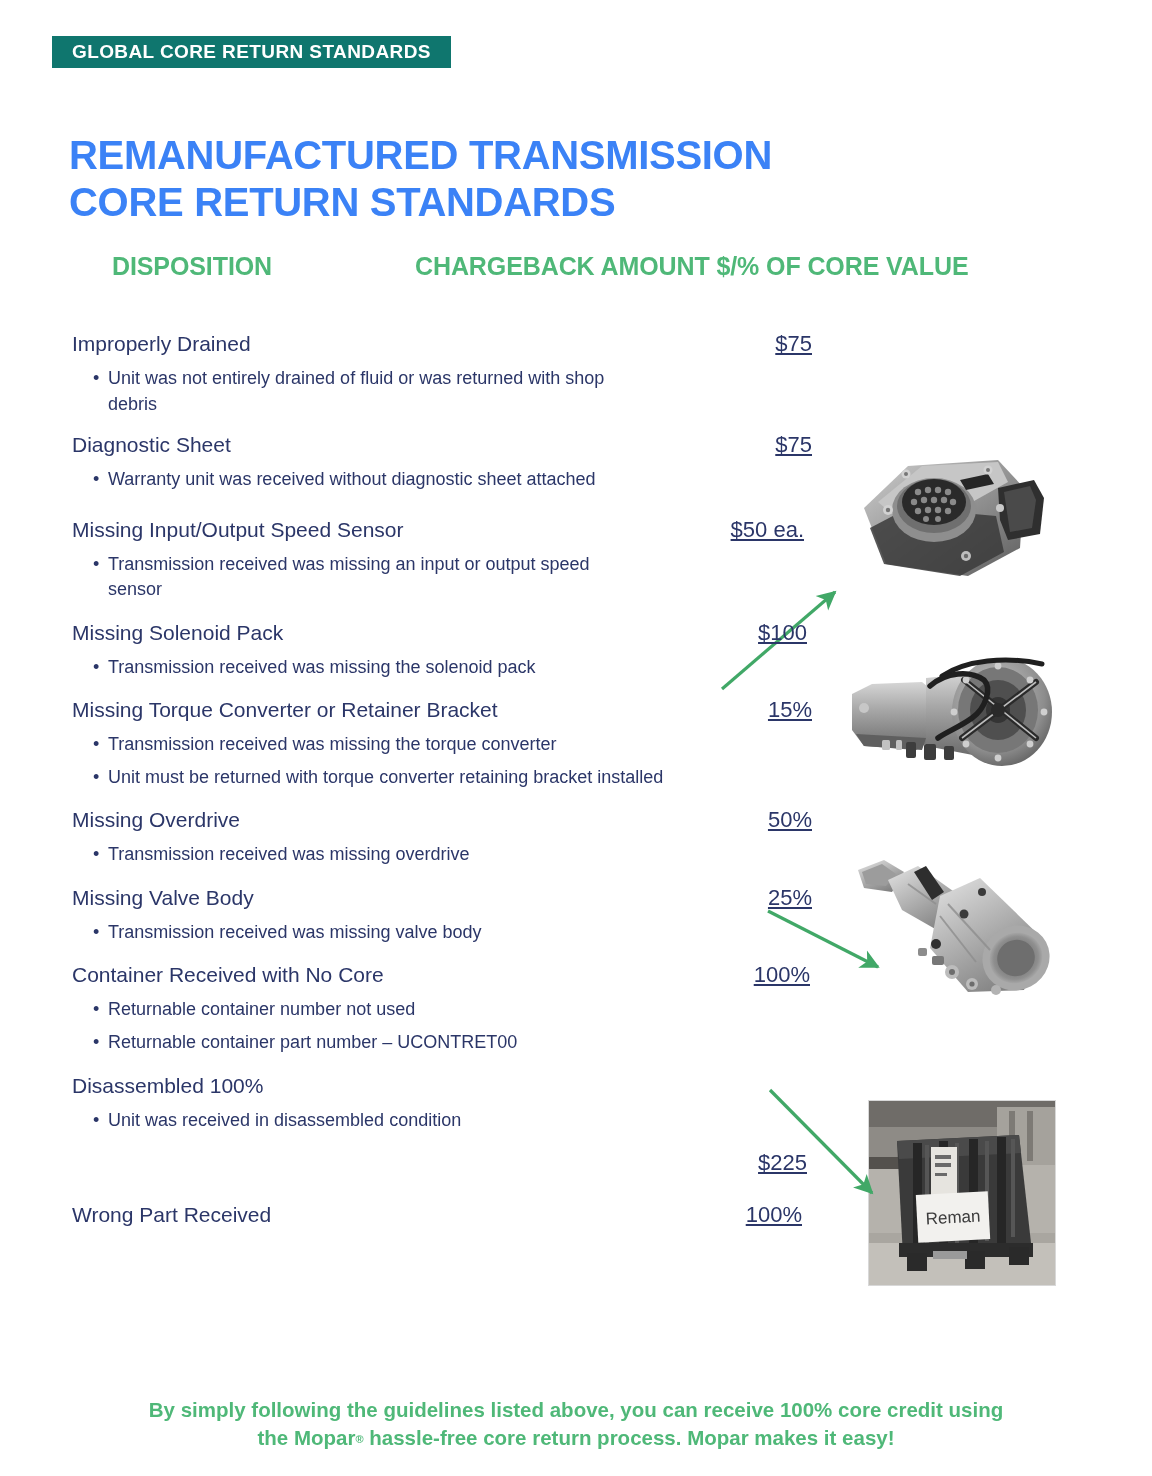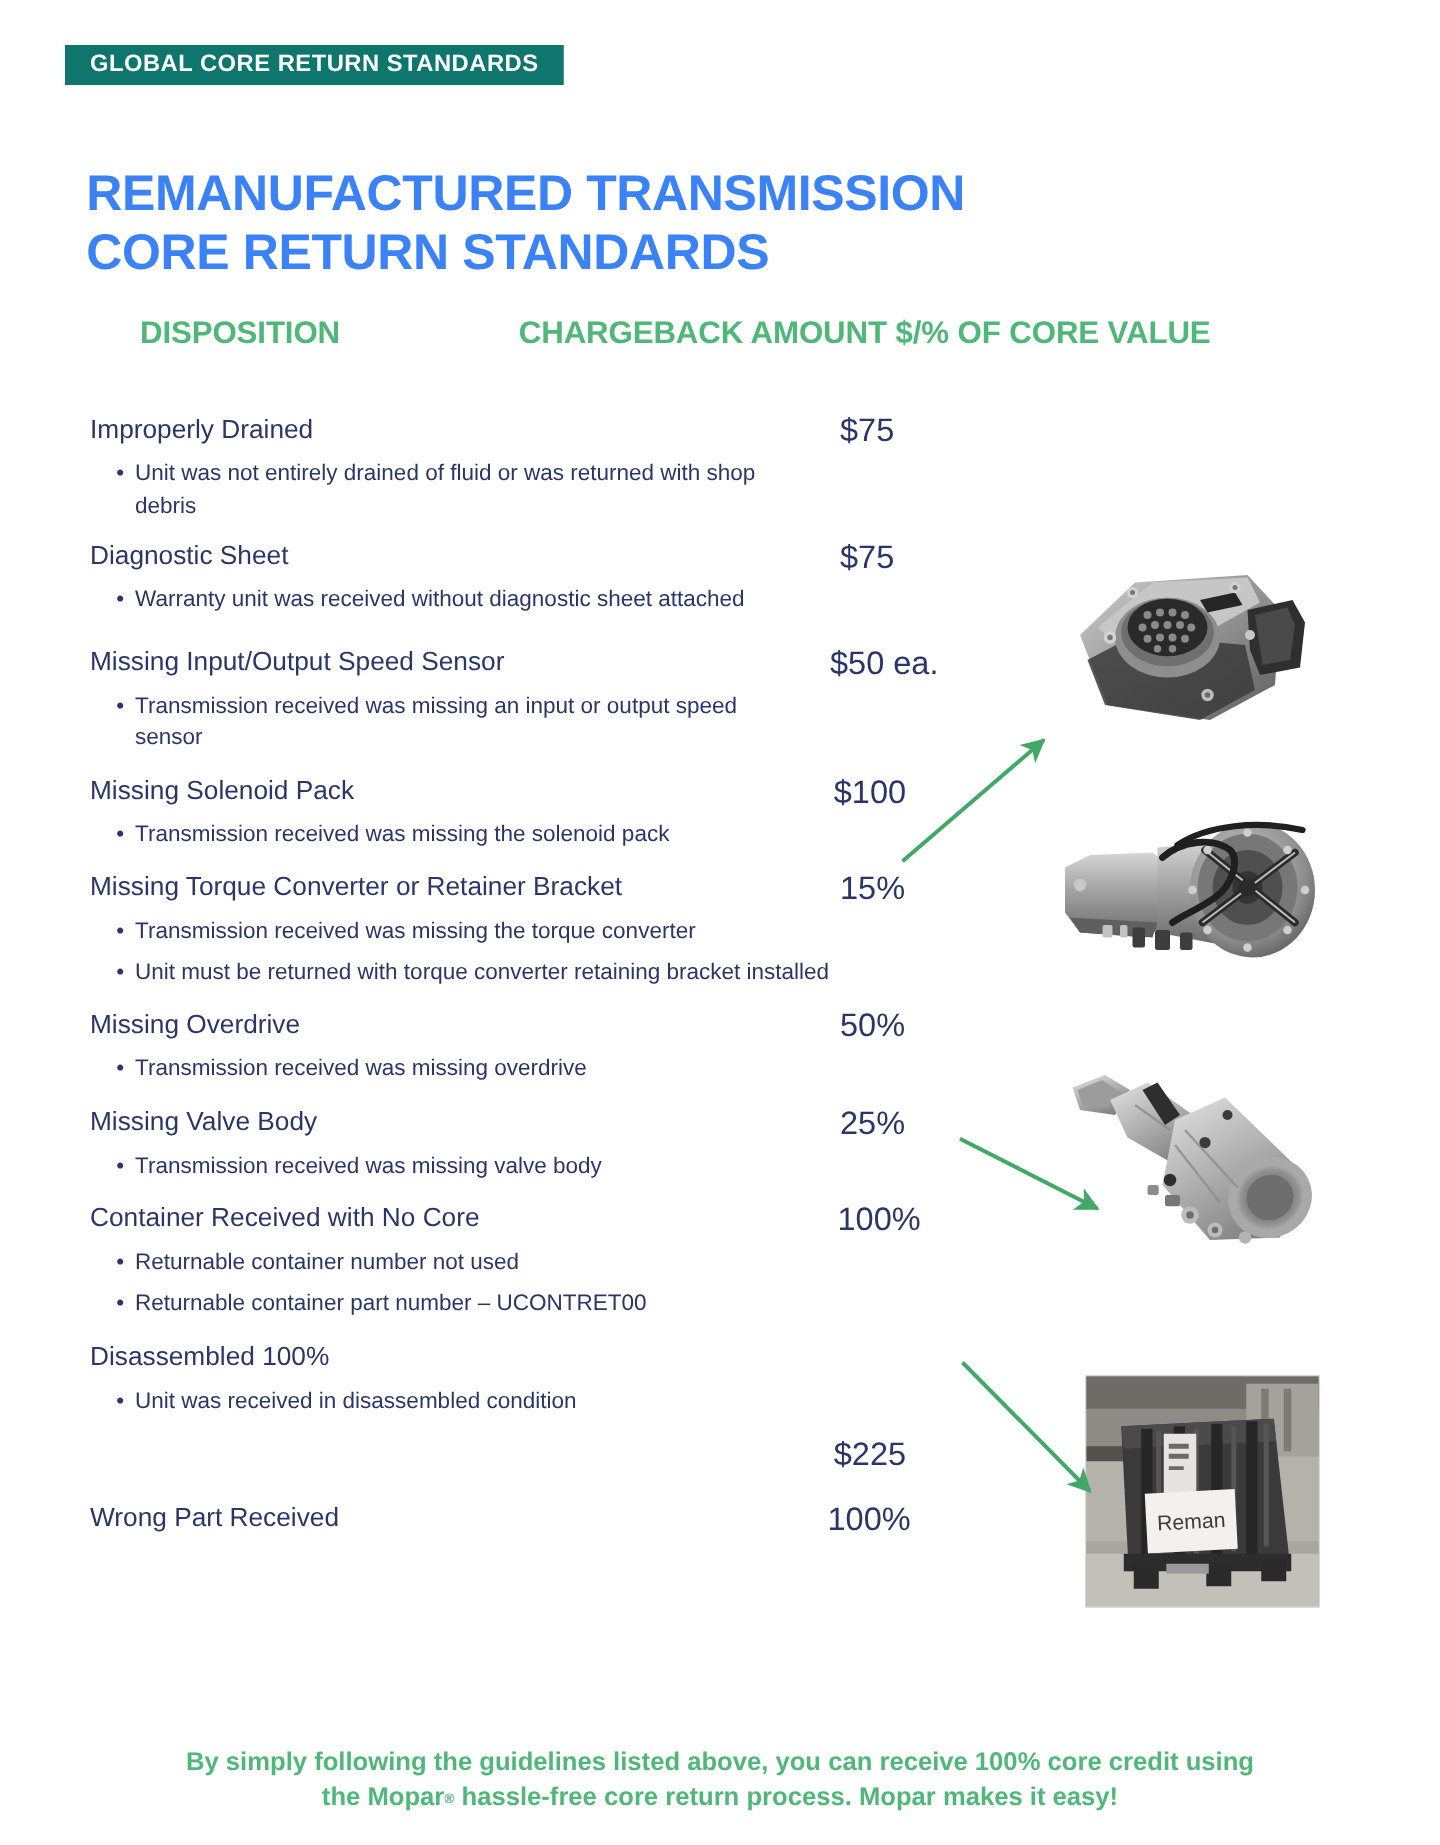--- a/index.html
+++ b/index.html
@@ -88,26 +88,27 @@
     top: 0;
     font-size: 21px;
     font-weight: normal;
     color: #2b3668;
     white-space: nowrap;
     line-height: 28px;
   }
   .row-amount {
     position: absolute;
     top: 0;
-    font-size: 26px;
+    font-size: 22px;
     font-weight: normal;
     color: #2b3668;
     line-height: 28px;
-    text-align: left;
+    text-align: right;
     white-space: nowrap;
+    text-decoration: underline;
   }
 
   .bullets {
     margin: 6px 0 0 0;
     padding: 0;
     list-style: none;
   }
   .bullets li {
     position: relative;
     padding-left: 36px;

